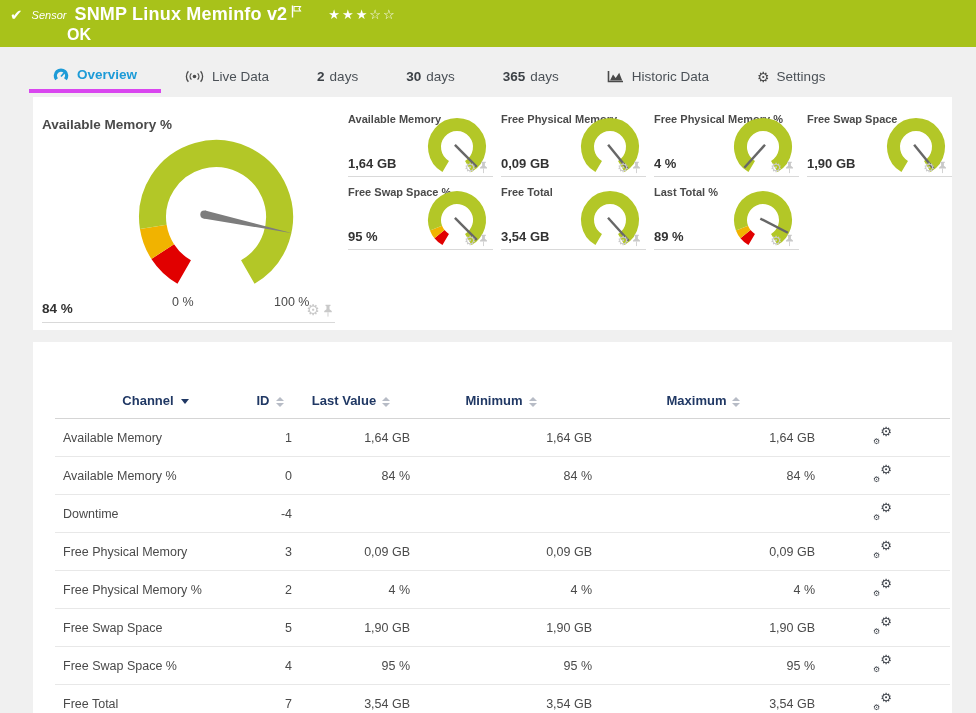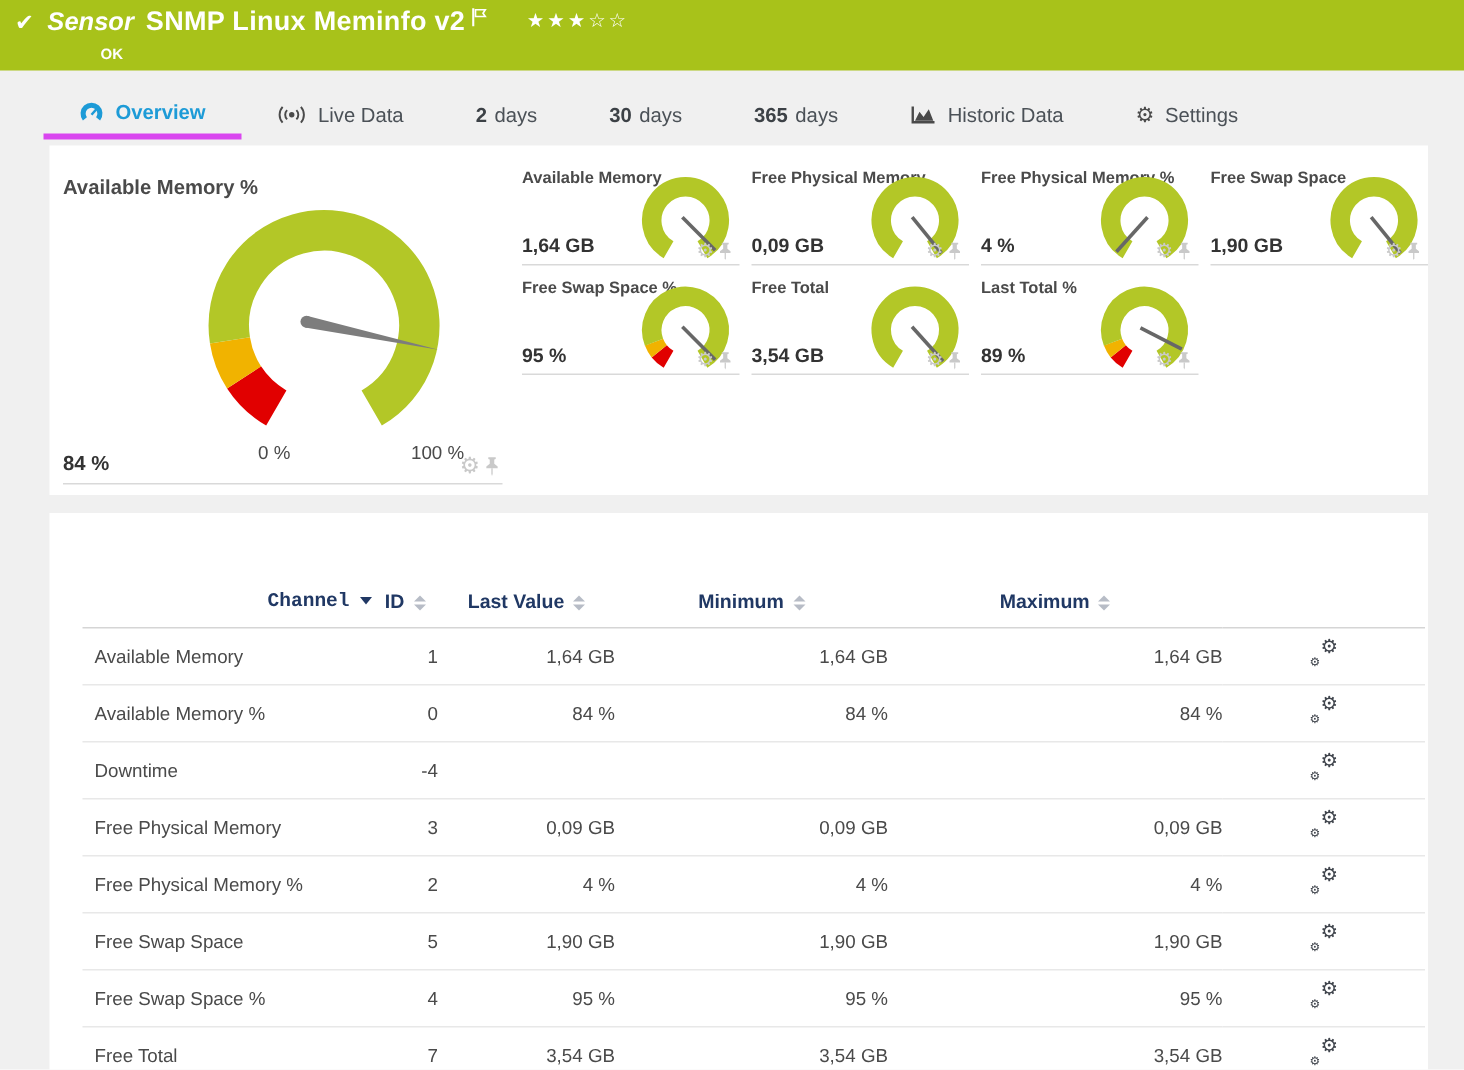--- a/index.html
+++ b/index.html
@@ -6,26 +6,26 @@
   body{
     width:976px;height:713px;overflow:hidden;background:#f0f0f0;
     font-family:"Liberation Sans",sans-serif;color:#4a4a4a;
     -webkit-font-smoothing:antialiased;
   }
 
   
   .topbar{background:#a8c21a;height:47px;padding:4px 0 0 10px;box-sizing:border-box;}
   .top-row1{display:flex;align-items:center;color:#fff;}
   .check{font-family:"DejaVu Sans",sans-serif;font-size:15px;font-weight:bold;margin-right:9px;}
-  .kind{font-style:italic;font-size:17px;margin-right:8px;font-weight:bold;}
+  .kind{font-style:italic;font-size:11px;margin-right:8px;}
   .sensor-title{font-size:18px;font-weight:bold;letter-spacing:.2px;}
   .flag{margin:-6px 0 0 4px;}
   .stars{font-family:"DejaVu Sans",sans-serif;font-size:13px;letter-spacing:2px;margin-left:26px;cursor:pointer;}
   .top-row2{margin:1px 0 0 57px;}
-  .ok-text{color:#fff;font-size:10px;font-weight:bold;}
+  .ok-text{color:#fff;font-size:16px;font-weight:bold;}
 
   
   .tabs{display:flex;align-items:stretch;height:33px;margin:13px 0 0 29px;}
   .tab{display:flex;align-items:center;padding:0 24px;font-size:13.5px;color:#4b5157;cursor:pointer;white-space:nowrap;}
   .tab .t-ico{margin-right:8px;display:inline-flex;align-items:center;}
   .tab.active{color:#1d9bd7;font-weight:bold;border-bottom:4px solid #d946ef;}
   .tab .num{font-weight:bold;color:#3c4146;margin-right:5px;}
   .tab .gear-glyph{font-family:"DejaVu Sans",sans-serif;font-size:14px;color:#4a4a4a;margin-right:7px;}
 
   
@@ -50,21 +50,21 @@
   .mini-grid{position:absolute;left:315px;top:11px;display:grid;grid-template-columns:repeat(4,145px);grid-auto-rows:69px;column-gap:8px;row-gap:4px;}
   .mini-card{position:relative;border-bottom:1px solid #d9d9d9;}
   .mini-title{font-size:11px;font-weight:bold;color:#4a4a4a;padding-top:5px;white-space:nowrap;}
   .mini-gauge{position:absolute;right:7px;top:10px;width:58px;height:58px;}
   .mini-value{position:absolute;left:0;bottom:5px;font-size:13px;font-weight:bold;color:#333;}
   .mini-card .card-icons{position:absolute;right:5px;bottom:2px;}
 
   
   table.channels{border-collapse:collapse;width:895px;table-layout:fixed;}
   .channels th{font-size:13px;font-weight:bold;color:#203864;padding:9px 0 10px 0;border-bottom:1px solid #d5d5d5;text-align:center;cursor:pointer;white-space:nowrap;}
-  .channels th.c-ch{text-align:right;padding-left:8px;font-family:Liberation Mono, monospace;}
+  .channels th.c-ch{text-align:center;padding-left:8px;}
   .channels td{font-size:12.5px;color:#4a4a4a;padding:9px 0;border-bottom:1px solid #e8e8e8;text-align:right;white-space:nowrap;}
   .channels td.c-ch{text-align:left;padding-left:8px;}
   .channels td.c-act,.channels th.c-act{text-align:center;}
   .sort-pair{display:inline-flex;flex-direction:column;gap:2px;margin-left:6px;vertical-align:middle;}
   .sp-up{width:0;height:0;border-left:4px solid transparent;border-right:4px solid transparent;border-bottom:4px solid #b7bcc6;}
   .sp-dn{width:0;height:0;border-left:4px solid transparent;border-right:4px solid transparent;border-top:4px solid #b7bcc6;}
   .sort-active{display:inline-block;width:0;height:0;border-left:4.5px solid transparent;border-right:4.5px solid transparent;border-top:5.5px solid #203864;margin-left:7px;vertical-align:middle;}
   .gears{position:relative;display:inline-block;width:19px;height:16px;cursor:pointer;}
   .g-big{position:absolute;right:0;top:-3px;font-family:"DejaVu Sans",sans-serif;font-size:13px;color:#40454d;line-height:1;}
   .g-small{position:absolute;left:0;bottom:-2px;font-family:"DejaVu Sans",sans-serif;font-size:8px;color:#40454d;line-height:1;}

